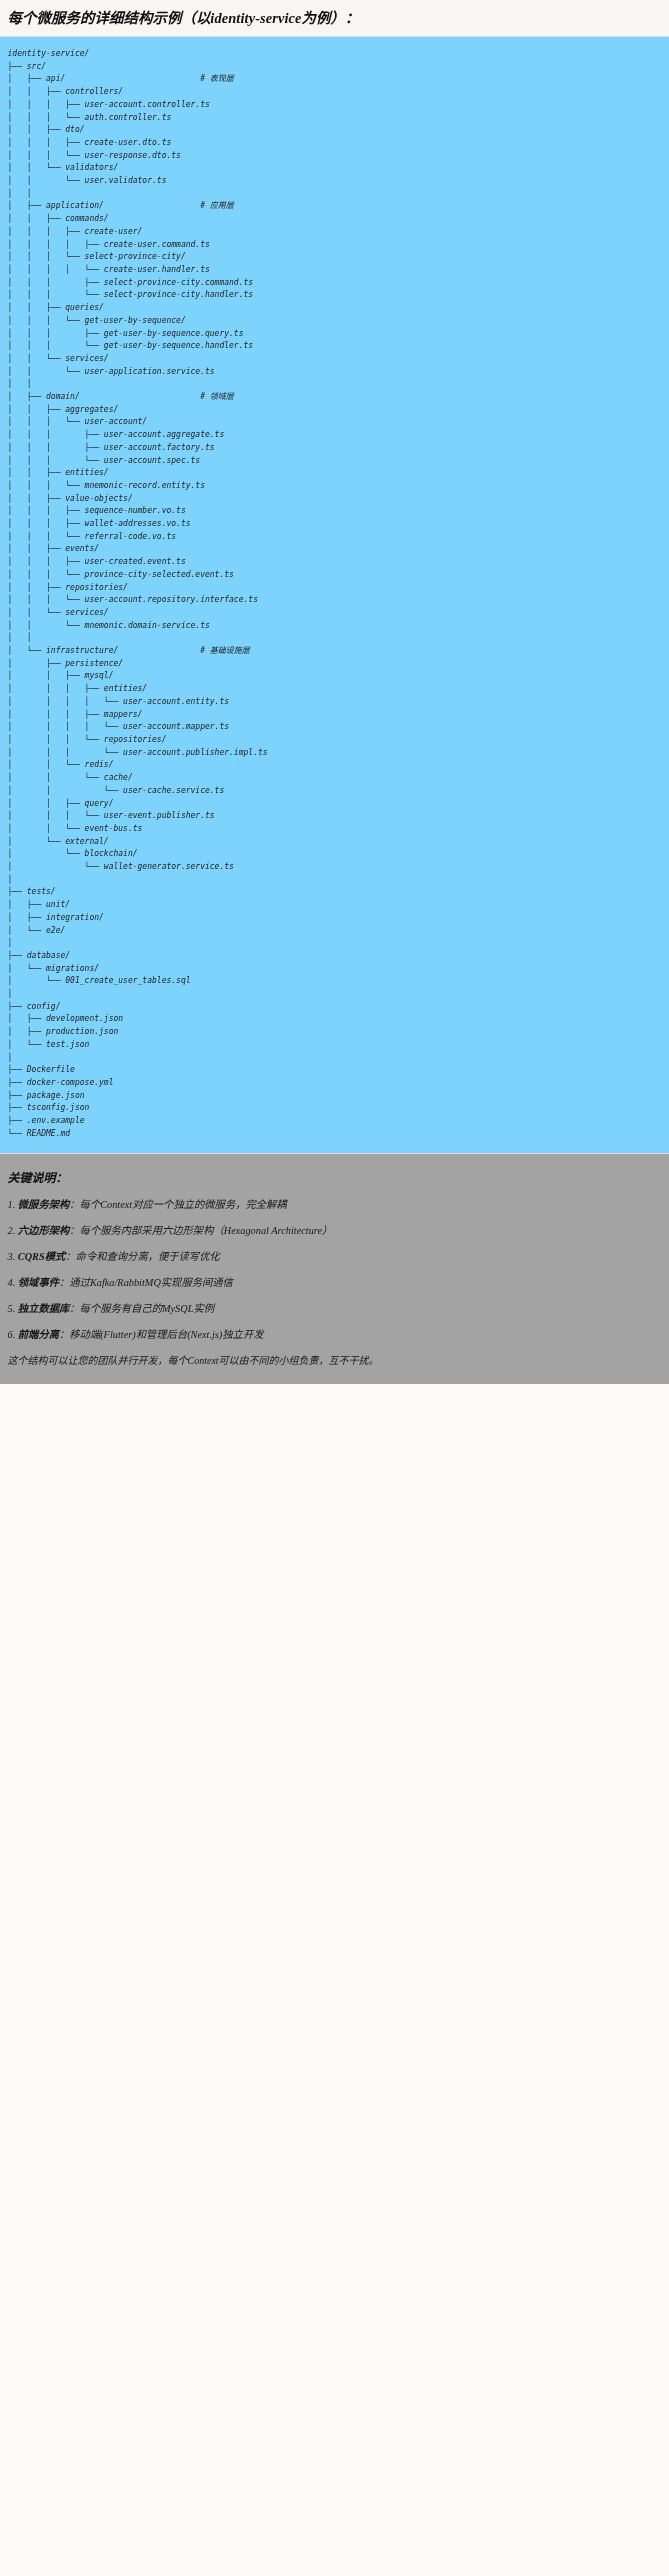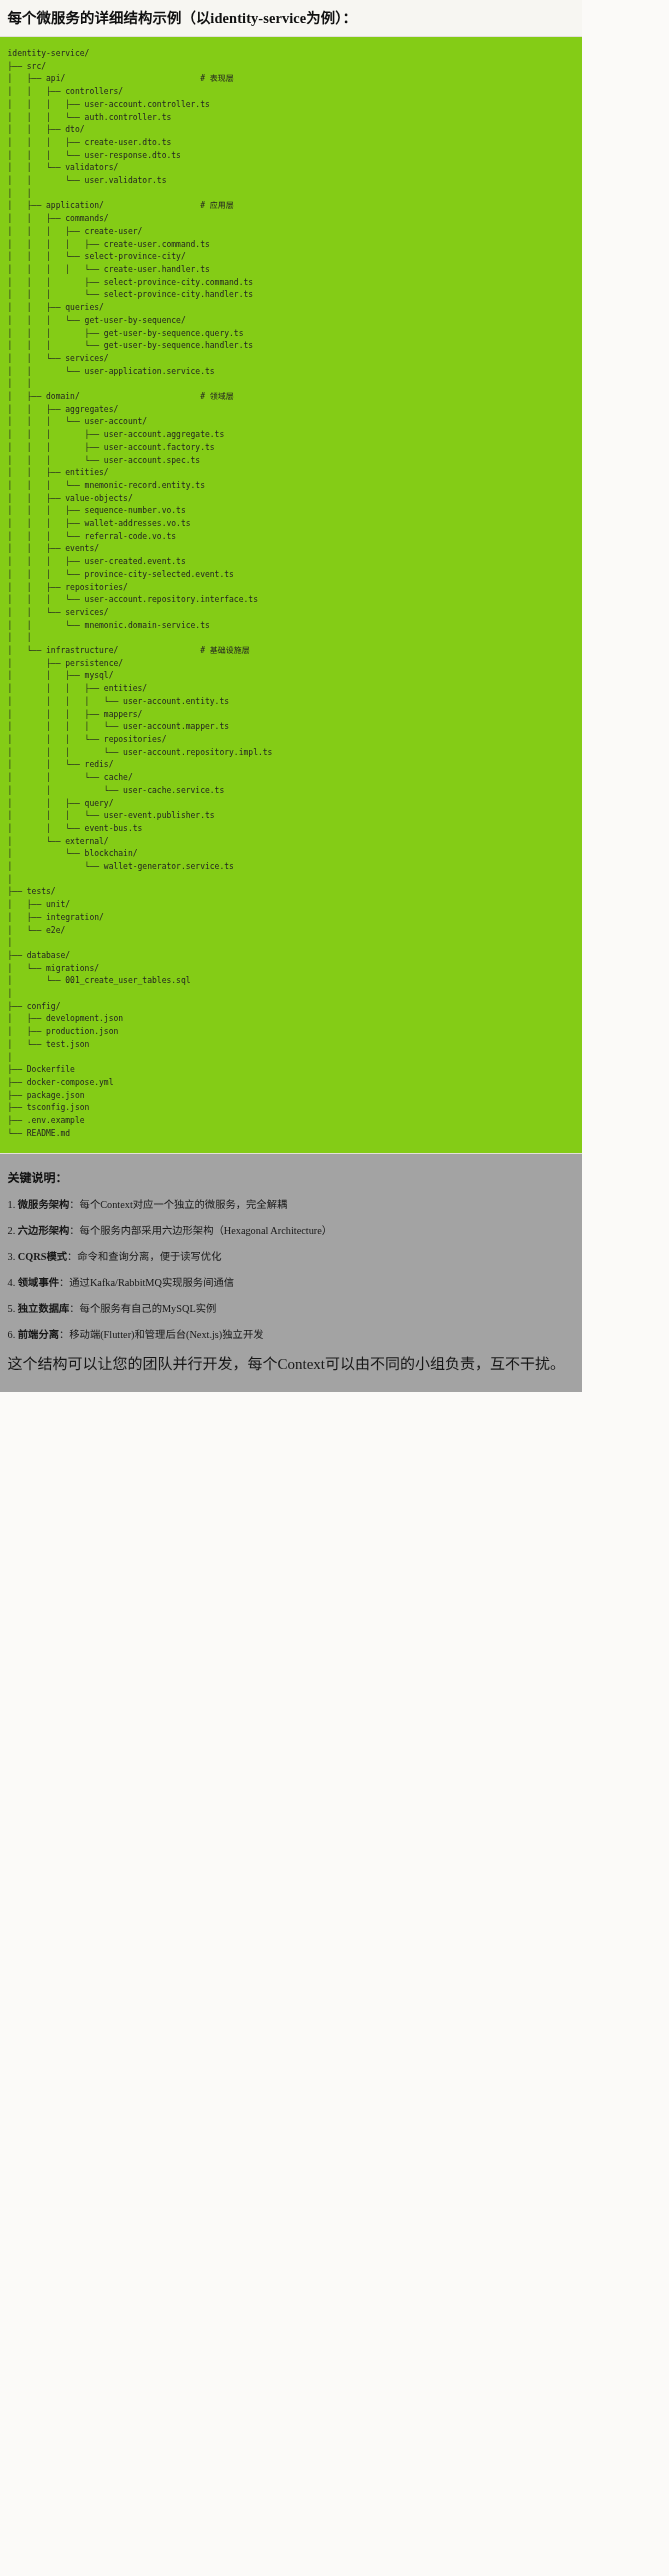--- a/index.html
+++ b/index.html
@@ -8,45 +8,46 @@
     padding: 0;
     background: #fbfaf8;
   }
   body {
     width: 669px;
     font-family: "Liberation Sans", sans-serif;
     color: #1a1a1a;
     -webkit-font-smoothing: antialiased;
   }
   .page {
-    width: 582px;
+    width: 669px;
     box-sizing: border-box;
     background: #fbfaf8;
     display: block;
+    font-style: italic;
   }
 
   
   .heading-block {
     padding: 8.8px 7.5px 7.5px 7.5px;
     border-bottom: 0.6px solid #e3e0da;
     background: #f7f6f2;
   }
   .heading-title {
     font-family: "Liberation Serif", "DejaVu Serif", serif;
     font-weight: bold;
     font-size: 14.4px;
     line-height: 1.35;
     color: #111111;
     margin: 0;
     letter-spacing: 0.1px;
   }
 
   
   .code-block {
-    background: #84cc16;
+    background: #7dd3fc;
     padding: 11.3px 7.5px 12.5px 7.5px;
     border-bottom: 0.6px solid #e3e0da;
   }
   pre.tree {
     margin: 0;
     font-family: "DejaVu Sans Mono", "Liberation Mono", monospace;
     font-size: 8px;
     line-height: 12.7px;
     color: #222222;
     white-space: pre;
@@ -91,21 +92,21 @@
   }
   .note-term {
     font-weight: bold;
     text-align: center;
   }
   .note-desc {
     font-weight: normal;
   }
   .footer-note {
     font-family: "Liberation Serif", "DejaVu Serif", serif;
-    font-size: 15px;
+    font-size: 10px;
     line-height: 1.55;
     color: #171717;
     margin: 6.3px 0 0 0;
     padding-bottom: 5px;
   }
 </style>
 </head>
 <body>
 
 <div class="page">
@@ -163,21 +164,21 @@
 </span><span class="tree-row"><span>│   │       └── mnemonic.domain-service.ts</span>
 </span><span class="tree-row"><span>│   │</span>
 </span><span class="tree-row"><span>│   └── infrastructure/</span>                 <span class="tree-comment"># 基础设施层</span>
 </span><span class="tree-row"><span>│       ├── persistence/</span>
 </span><span class="tree-row"><span>│       │   ├── mysql/</span>
 </span><span class="tree-row"><span>│       │   │   ├── entities/</span>
 </span><span class="tree-row"><span>│       │   │   │   └── user-account.entity.ts</span>
 </span><span class="tree-row"><span>│       │   │   ├── mappers/</span>
 </span><span class="tree-row"><span>│       │   │   │   └── user-account.mapper.ts</span>
 </span><span class="tree-row"><span>│       │   │   └── repositories/</span>
-</span><span class="tree-row"><span>│       │   │       └── user-account.repository.impl.ts</span>
+</span><span class="tree-row"><span>│       │   │       └── user-account.publisher.impl.ts</span>
 </span><span class="tree-row"><span>│       │   └── redis/</span>
 </span><span class="tree-row"><span>│       │       └── cache/</span>
 </span><span class="tree-row"><span>│       │           └── user-cache.service.ts</span>
 </span><span class="tree-row"><span>│       │   ├── query/</span>
 </span><span class="tree-row"><span>│       │   │   └── user-event.publisher.ts</span>
 </span><span class="tree-row"><span>│       │   └── event-bus.ts</span>
 </span><span class="tree-row"><span>│       └── external/</span>
 </span><span class="tree-row"><span>│           └── blockchain/</span>
 </span><span class="tree-row"><span>│               └── wallet-generator.service.ts</span>
 </span><span class="tree-row"><span>│</span>

